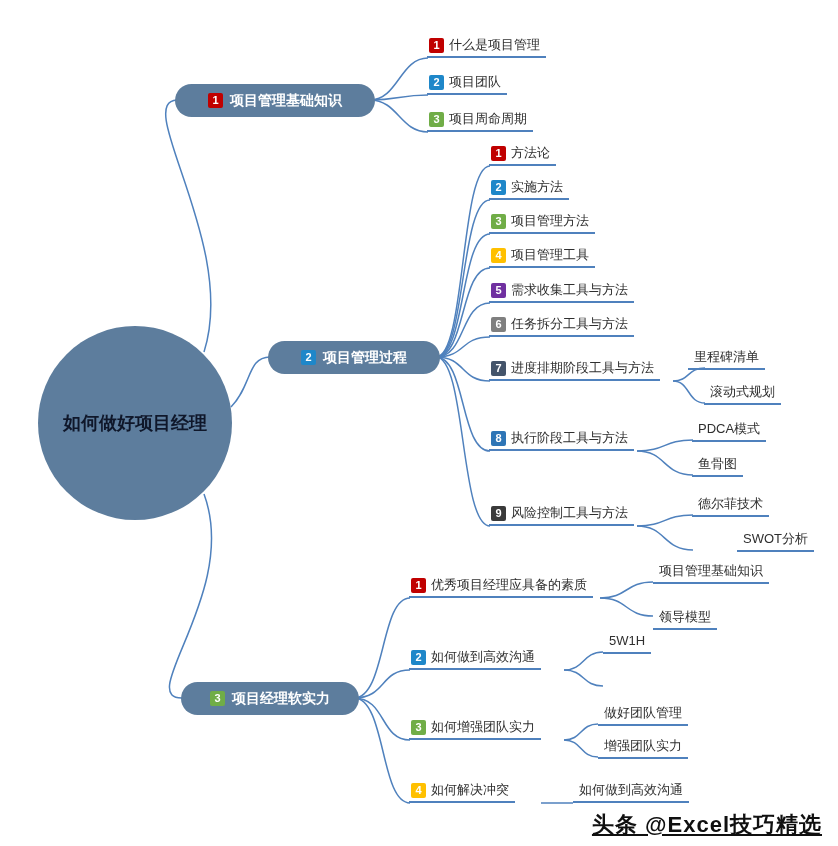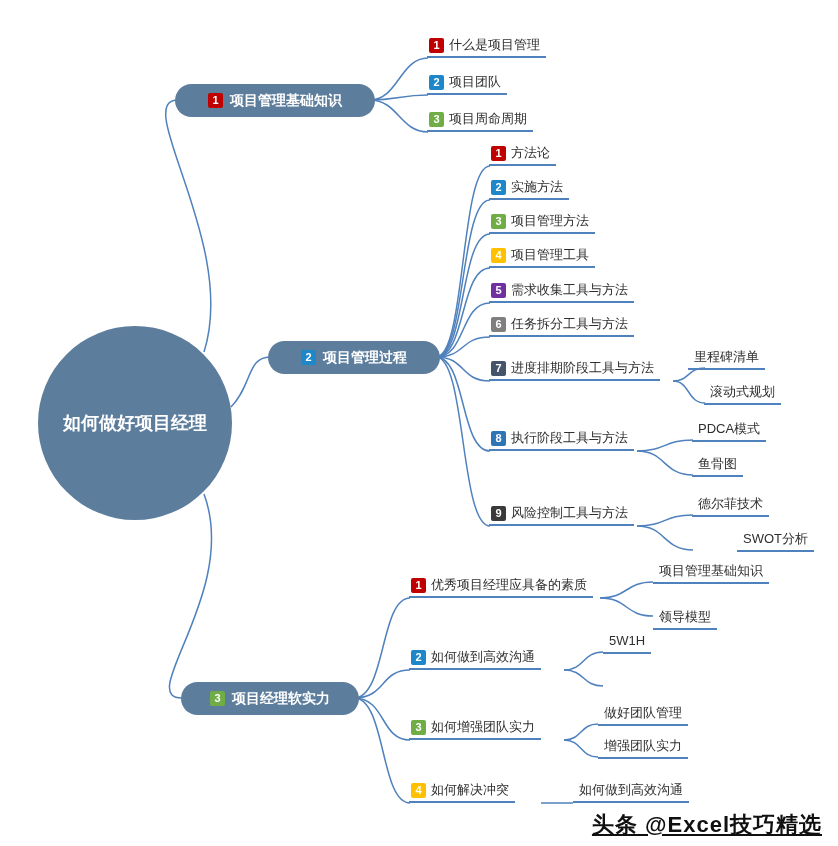--- a/index.html
+++ b/index.html
@@ -11,21 +11,21 @@
     position:relative;
     width:838px;height:846px;
     background:#ffffff;
     overflow:hidden;
   }
   .links{position:absolute;left:0;top:0;z-index:0;}
 
   .center-topic{
     position:absolute;z-index:2;
     width:194px;height:194px;border-radius:50%;
-    background:#5d7d9d;color:#ffffff;
+    background:#5d7d9d;color:#0f172a;
     display:flex;align-items:center;justify-content:center;
     font-size:18px;font-weight:bold;text-align:center;
     box-sizing:border-box;padding:10px;
   }
   .branch{
     position:absolute;z-index:2;
     background:#5d7d9d;color:#ffffff;
     border-radius:17px;height:33px;
     display:flex;align-items:center;justify-content:center;gap:7px;
     font-size:14px;font-weight:bold;white-space:nowrap;

